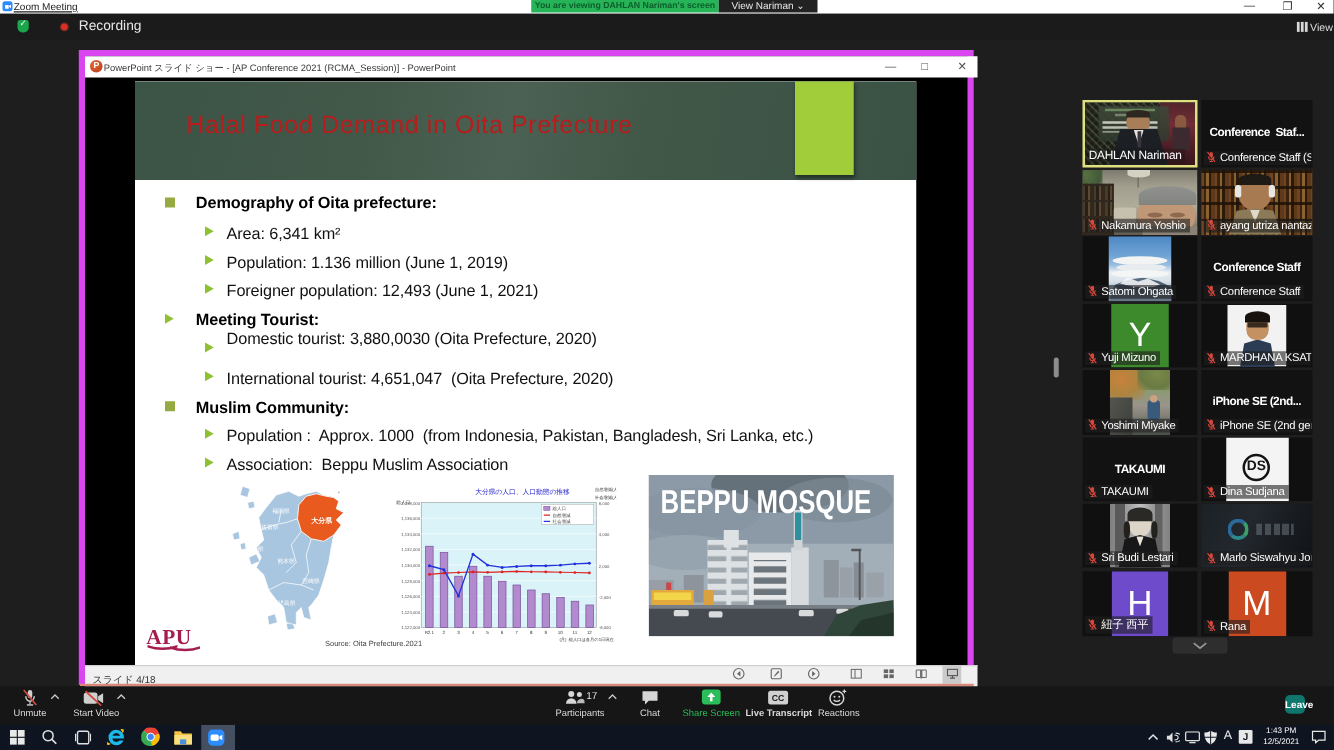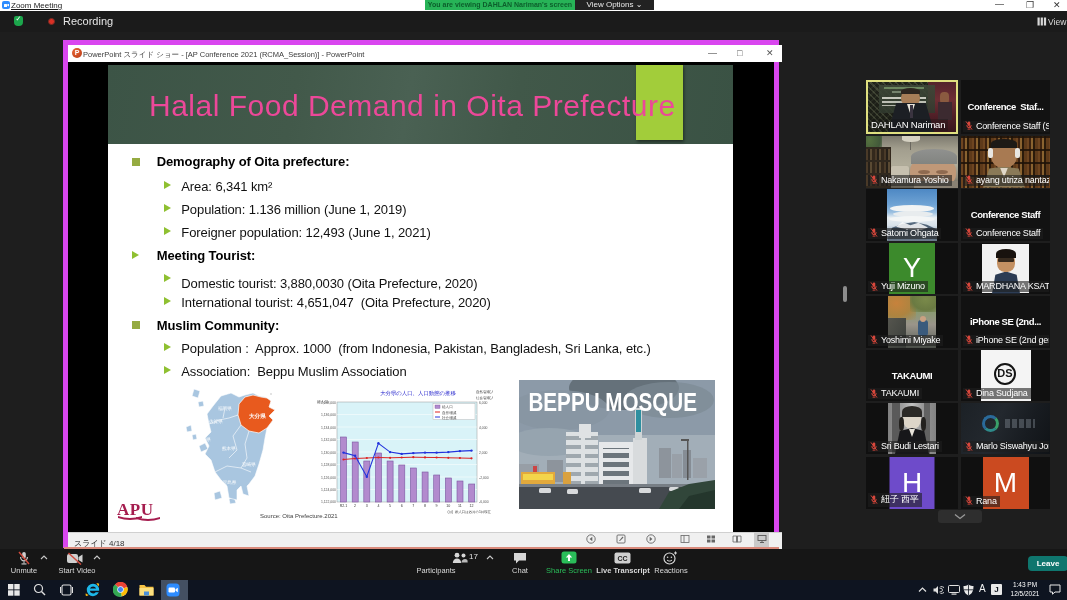--- a/index.html
+++ b/index.html
@@ -39,21 +39,21 @@
 #ppticon { left:4px; top:3px; width:10px; height:10px; border-radius:50%;
   background:radial-gradient(circle at 35% 35%, #e86b3a 0%, #cb4a21 60%, #a73a17 100%); }
 #ppticon:after{ content:"P"; position:absolute; left:2.8px; top:0.6px; font-size:7px; color:#fff; font-weight:bold;}
 #ppttitle { left:15px; top:4.5px; font-size:7.5px; color:#3a3a3a; }
 .pctl { top:3px; font-size:9px; color:#555; }
 
 
 #slide { left:40px; top:20px; width:625px; height:467px; background:#ffffff; overflow:hidden; }
 #shead { left:0; top:0; width:625px; height:79px;
   background:linear-gradient(100deg,#3c5446 0%, #42594a 30%, #4a6153 48%, #415849 65%, #3a5244 100%); }
-#stitle { left:41px; top:24px; font-size:30px; font-weight:normal; color:#ec4899; letter-spacing:0.5px; }
+#stitle { left:41px; top:24px; font-size:20px; font-weight:normal; color:#b91c1c; letter-spacing:0.5px; }
 #srect { left:528px; top:0px; width:47px; height:75px; background:#a2cd3a; box-shadow:1px 2px 3px rgba(0,0,0,0.45); }
 
 .bl { position:absolute; font-size:13px; color:#111; white-space:nowrap; letter-spacing:-0.1px; }
 .blb { font-weight:bold; font-size:13px; color:#000; }
 .sqb { position:absolute; width:8px; height:8px; background:#95ab41; }
 .trb { position:absolute; width:0; height:0; border-top:4.5px solid transparent;
   border-bottom:4.5px solid transparent; border-left:7px solid #8fc031; }
 
 #mapbox { left:75px; top:323px; width:105px; height:118px; }
 #chartbox { left:205px; top:322px; width:180px; height:128px; }
@@ -93,38 +93,38 @@
   display:flex; align-items:center; justify-content:center; color:#fff; font-size:27px; }
 
 
 #chev { left:938px; top:510px; width:44px; height:13px; background:#2e2e2e; border-radius:3px;
   color:#cfcfcf; text-align:center; font-size:9px; line-height:11px;}
 
 
 #toolbar { left:0; top:549px; width:1067px; height:31px; background:#161616; }
 .tlbl { position:absolute; font-size:7.5px; color:#d9d9d9; text-align:center; }
 
-#leave { left:1028px; top:556px; width:40px; height:15px; background:#0f766e; border-radius:4px;
+#leave { left:1028px; top:556px; width:16px; height:15px; background:#0f766e; border-radius:4px;
   color:#fff; font-size:8px; font-weight:bold; text-align:center; line-height:15px; }
 
 
 #taskbar { left:0; top:580px; width:1067px; height:20px; background:#0e1420; }
 #tbtime { left:1003px; top:581px; width:44px; text-align:center; font-size:6.5px; color:#fff; line-height:8.5px;}
 </style>
 </head>
 <body>
 
 <div class="abs" id="titlebar"></div>
 <div class="abs" id="zicon"></div>
 <div class="abs" id="ztitle">Zoom Meeting</div>
 <div class="abs wctl" style="left:995px; top:-1px;">—</div>
 <div class="abs wctl" style="left:1026px;">❐</div>
 <div class="abs wctl" style="left:1053px;">✕</div>
 <div class="abs" id="banner">You are viewing DAHLAN Nariman's screen</div>
-<div class="abs" id="viewopts">View Options ⌄</div>
+<div class="abs" id="viewopts">View Nariman ⌄</div>
 
 <div class="abs" id="darkbar"></div>
 <div class="abs" id="shield"></div>
 <div class="abs" id="recdot"></div>
 <div class="abs" id="rectext">Recording</div>
 <svg class="abs" style="left:1037px;top:17px;" width="10" height="9" viewBox="0 0 10 9">
     <g fill="#d8d8d8">
       <rect x="0.5" y="0.5" width="2.2" height="8"></rect>
       <rect x="3.7" y="0.5" width="2.2" height="8"></rect>
       <rect x="6.9" y="0.5" width="2.2" height="8"></rect>
@@ -151,21 +151,21 @@
     <div class="abs bl blb" style="left:48.7px; top:89px;">Demography of Oita prefecture:</div>
     <div class="abs trb" style="left:55.7px; top:115.5px;"></div>
     <div class="abs bl" style="left:73.3px; top:113.5px;">Area: 6,341 km²</div>
     <div class="abs trb" style="left:55.7px; top:138.7px;"></div>
     <div class="abs bl" style="left:73.3px; top:136.7px;">Population: 1.136 million (June 1, 2019)</div>
     <div class="abs trb" style="left:55.7px; top:162px;"></div>
     <div class="abs bl" style="left:73.3px; top:160px;">Foreigner population: 12,493 (June 1, 2021)</div>
     <div class="abs trb" style="left:23.5px; top:185.5px;"></div>
     <div class="abs bl blb" style="left:48.7px; top:182.5px;">Meeting Tourist:</div>
     <div class="abs trb" style="left:55.7px; top:208.7px;"></div>
-    <div class="abs bl" style="left:73.3px; top:211px;text-align:center;">Domestic tourist: 3,880,0030 (Oita Prefecture, 2020)</div>
+    <div class="abs bl" style="left:73.3px; top:198px;text-align:center;">Domestic tourist: 3,880,0030 (Oita Prefecture, 2020)</div>
     <div class="abs trb" style="left:55.7px; top:232px;"></div>
     <div class="abs bl" style="left:73.3px; top:230px;">International tourist: 4,651,047&nbsp; (Oita Prefecture, 2020)</div>
     <div class="abs sqb" style="left:23.5px; top:255.5px;"></div>
     <div class="abs bl blb" style="left:48.7px; top:252.5px;">Muslim Community:</div>
     <div class="abs trb" style="left:55.7px; top:278.3px;"></div>
     <div class="abs bl" style="left:73.3px; top:276.3px;">Population :&nbsp; Approx. 1000&nbsp; (from Indonesia, Pakistan, Bangladesh, Sri Lanka, etc.)</div>
     <div class="abs trb" style="left:55.7px; top:301.3px;"></div>
     <div class="abs bl" style="left:73.3px; top:299.3px;">Association:&nbsp; Beppu Muslim Association</div>
 
     <div class="abs" id="mapbox"><svg width="105" height="118" viewBox="0 0 105 118">
@@ -701,21 +701,21 @@
       <circle cx="5" cy="3.2" r="2.4"></circle>
       <path d="M0.8,11 a4.2,4.5 0 0 1 8.4,0 Z"></path>
       <circle cx="11.5" cy="3.6" r="2"></circle>
       <path d="M9.4,10.6 a3.6,3.8 0 0 1 6,-2.6 l0.3,2.6 Z" opacity="0.85"></path>
     </g>
 </svg>
 <div class="abs" style="left:469px;top:552px;font-size:8px;color:#e0e0e0;">17</div>
 <svg class="abs" style="left:486px;top:555px;" width="8" height="5" viewBox="0 0 8 5">
     <path d="M1,4 L4,1 L7,4" fill="none" stroke="#c8c8c8" stroke-width="1.1"></path>
   </svg>
-<div class="abs tlbl" style="left:408px;top:566px;width:56px;">Participants</div>
+<div class="abs tlbl" style="left:436px;top:566px;width:56px;">Participants</div>
 
 <svg class="abs" style="left:513px;top:552px;" width="14" height="12" viewBox="0 0 14 12">
   <path d="M1,1 h12 v7.5 h-7 l-3,3 v-3 h-2 Z" fill="#d6d6d6"></path>
 </svg>
 <div class="abs tlbl" style="left:498px;top:566px;width:44px;">Chat</div>
 
 <svg class="abs" style="left:561px;top:551px;" width="16" height="13" viewBox="0 0 16 13">
   <rect x="0.5" y="0.5" width="15" height="12" rx="2.5" fill="#2abd59"></rect>
   <path d="M8,3 L11.2,6.5 L9,6.5 L9,10 L7,10 L7,6.5 L4.8,6.5 Z" fill="#ffffff"></path>
 </svg>

